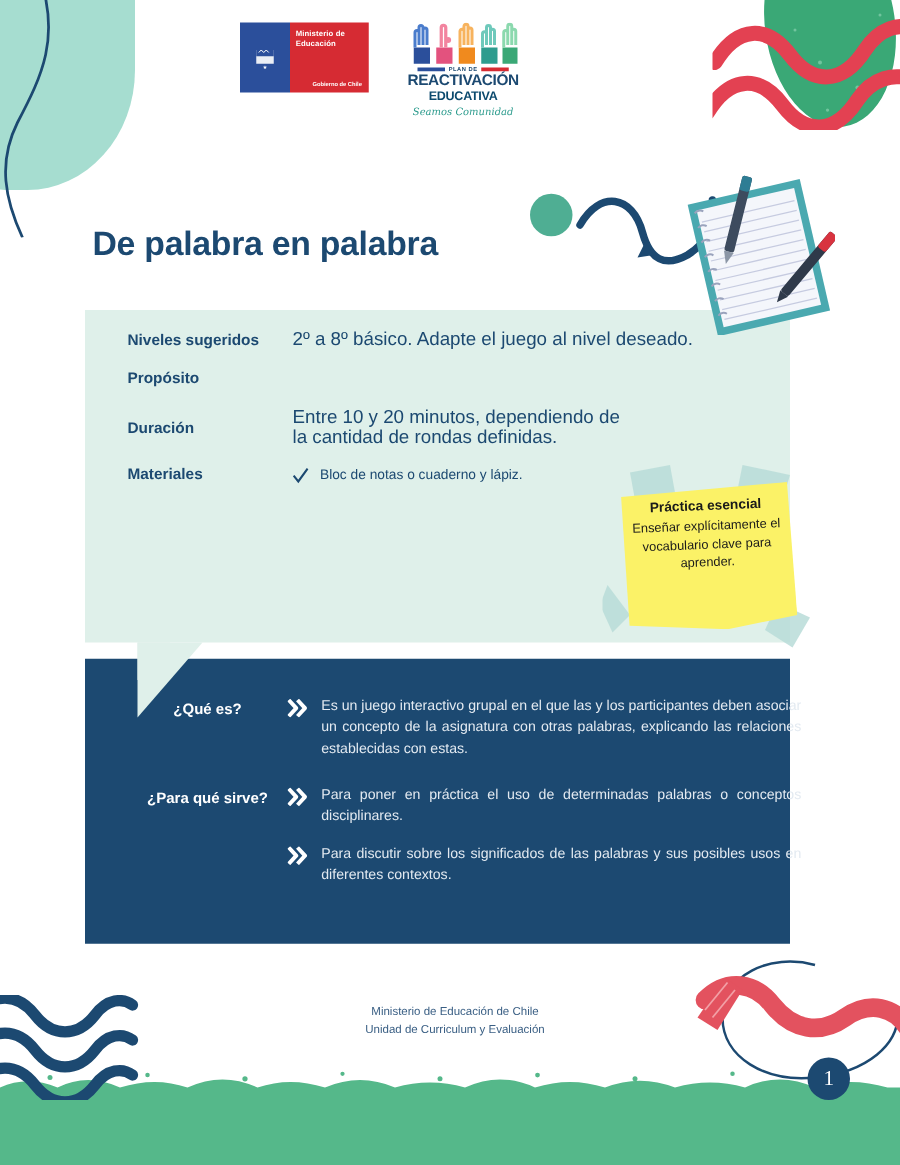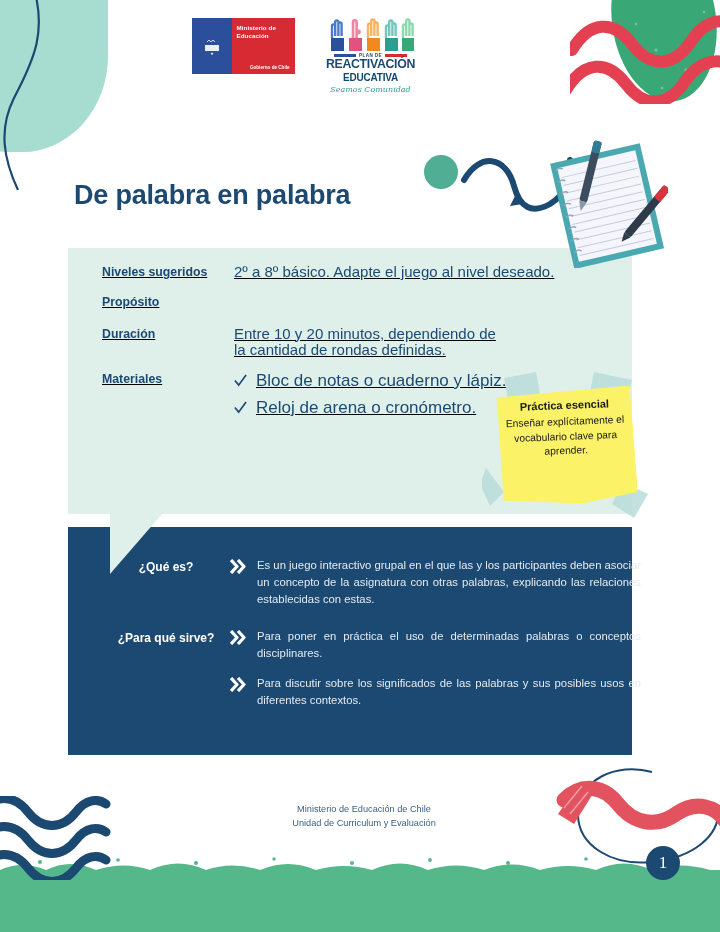--- a/index.html
+++ b/index.html
@@ -117,30 +117,30 @@
   .panel-tail {
     position: absolute; left: 110px; top: 514px;
     width: 0; height: 0;
     border-left: 26px solid #dff0ea;
     border-top: 30px solid #dff0ea;
     border-right: 26px solid transparent;
     border-bottom: 30px solid transparent;
     z-index: 5;
   }
   .rows { position: absolute; left: 68px; top: 248px; width: 564px; z-index: 4; padding: 16px 0 0 0; }
-  .row { display: flex; align-items: flex-start; padding: 0 19px 0 34px; margin-bottom: 13px; text-decoration: underline; }
+  .row { display: flex; align-items: center; padding: 0 19px 0 34px; margin-bottom: 13px; }
   .row-label {
     width: 132px; flex: none;
     font-size: 12.3px; font-weight: bold; color: #1c4971; line-height: 16px;
   }
   .row-value { font-size: 15px; color: #1c4971; line-height: 16.5px; max-width: 360px; }
   .mat-list { display: flex; flex-direction: column; gap: 12px; padding-top: 2px; }
   .mat-item { display: flex; align-items: flex-start; gap: 9px; }
   .check { width: 13px; height: 13px; flex: none; margin-top: 1px; }
-  .mat-text { font-size: 17px; color: #1c4971; line-height: 15px; }
+  .mat-text { font-size: 11px; color: #1c4971; line-height: 15px; }
 
   
   .sticky-wrap { position: absolute; left: 482px; top: 372px; width: 168px; height: 150px; z-index: 6; }
   .sticky-tape { position: absolute; }
   .sticky {
     position: absolute; left: 14px; top: 16px;
     width: 140px; height: 116px;
     background: #fbf267;
     transform: rotate(-2.2deg);
     padding: 10px 10px 0 10px;
@@ -372,26 +372,20 @@
       <div class="mat-list">
 
         <div class="mat-item">
           <svg class="check" viewBox="0 0 14 14">
             <path d="M1 7 L5 12 L13 1" fill="none" stroke="#1c4971" stroke-width="1.8"></path>
           </svg>
           <span class="mat-text">Bloc de notas o cuaderno y lápiz.</span>
         </div>
 
 
-        <div class="mat-item">
-          <svg class="check" viewBox="0 0 14 14">
-            <path d="M1 7 L5 12 L13 1" fill="none" stroke="#1c4971" stroke-width="1.8"></path>
-          </svg>
-          <span class="mat-text">Reloj de arena o cronómetro.</span>
-        </div>
       </div>
     </div>
   </div>
 
   <div class="sticky-wrap">
     <svg class="sticky-tape" style="left:0;top:0;width:168px;height:150px;" viewBox="0 0 168 150">
       <path d="M22 6 L54 0 L58 22 L26 28 Z" fill="#b8dcd8" opacity=".85"></path>
       <path d="M112 0 L150 8 L144 28 L108 20 Z" fill="#b8dcd8" opacity=".85"></path>
       <path d="M4 96 L22 120 L8 134 L-2 112 Z" fill="#b8dcd8" opacity=".85"></path>
       <path d="M140 110 L166 122 L152 146 L130 132 Z" fill="#b8dcd8" opacity=".85"></path>

